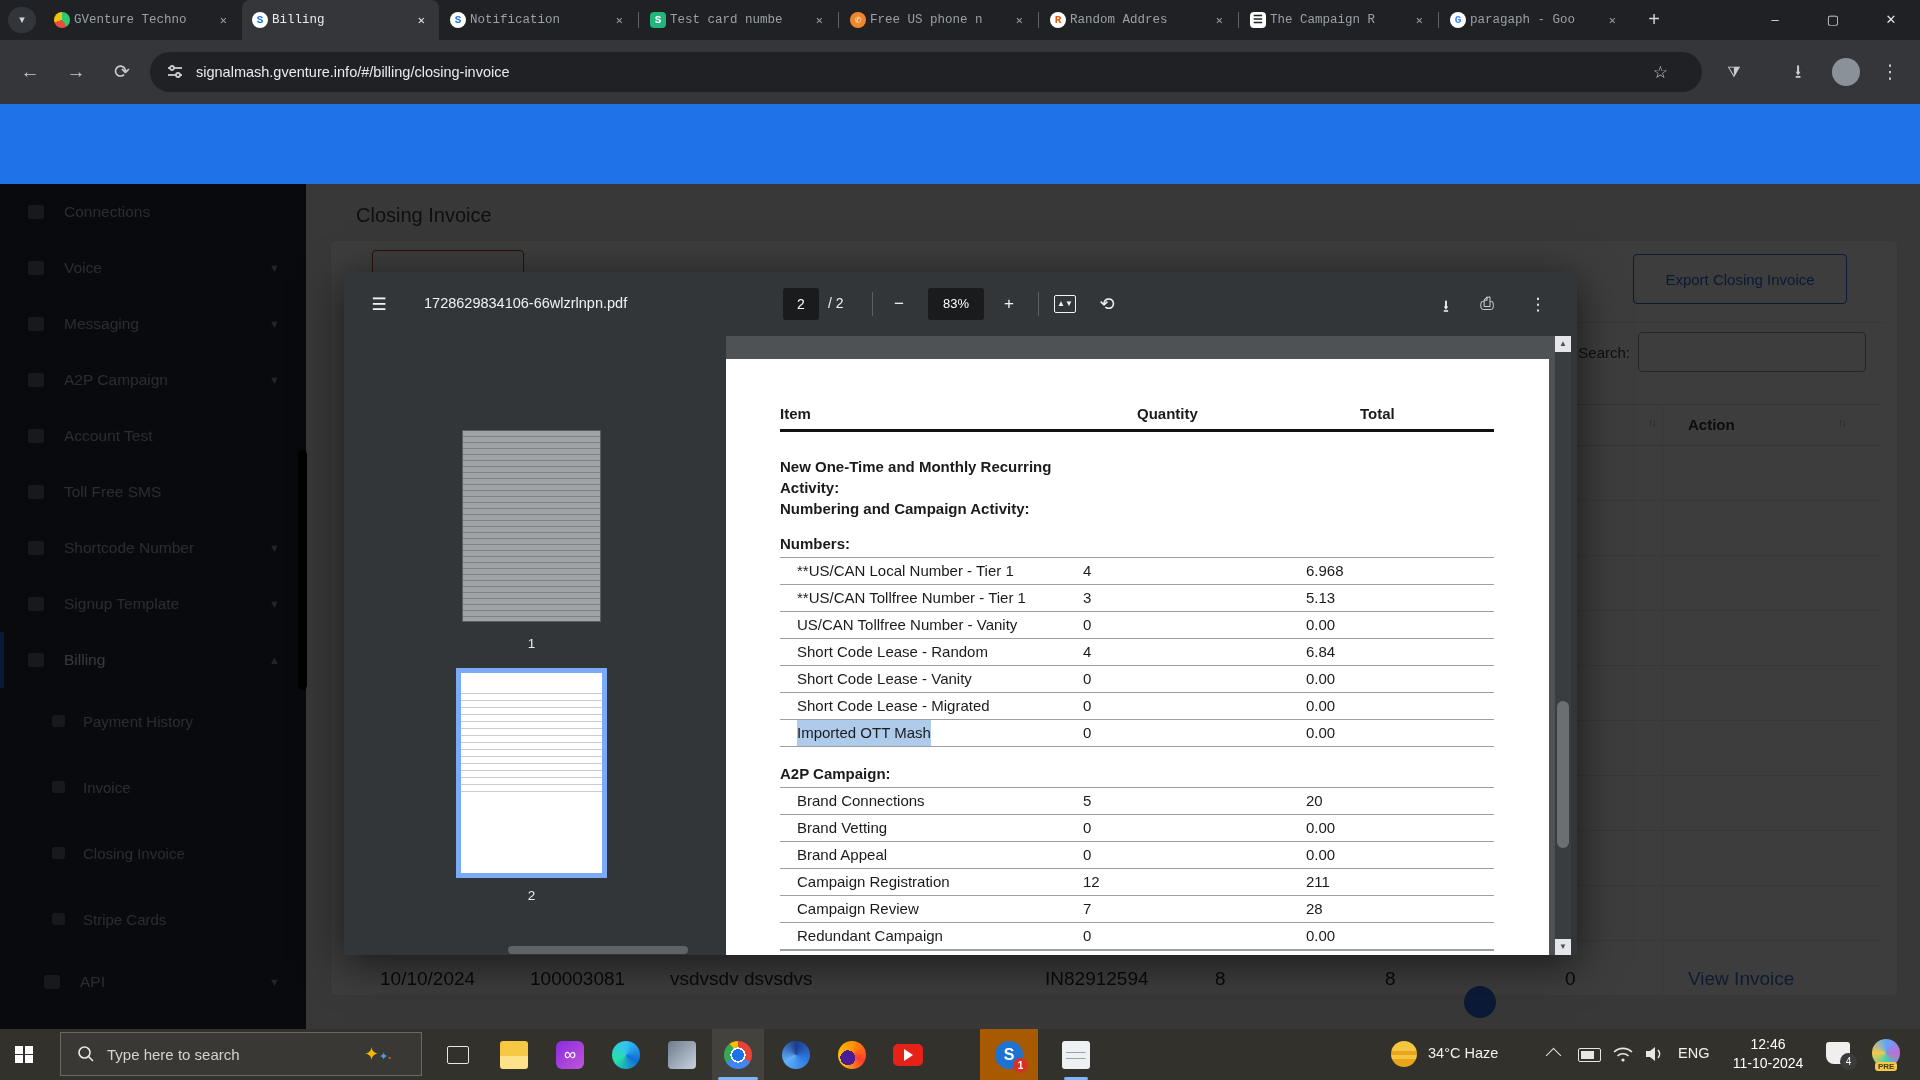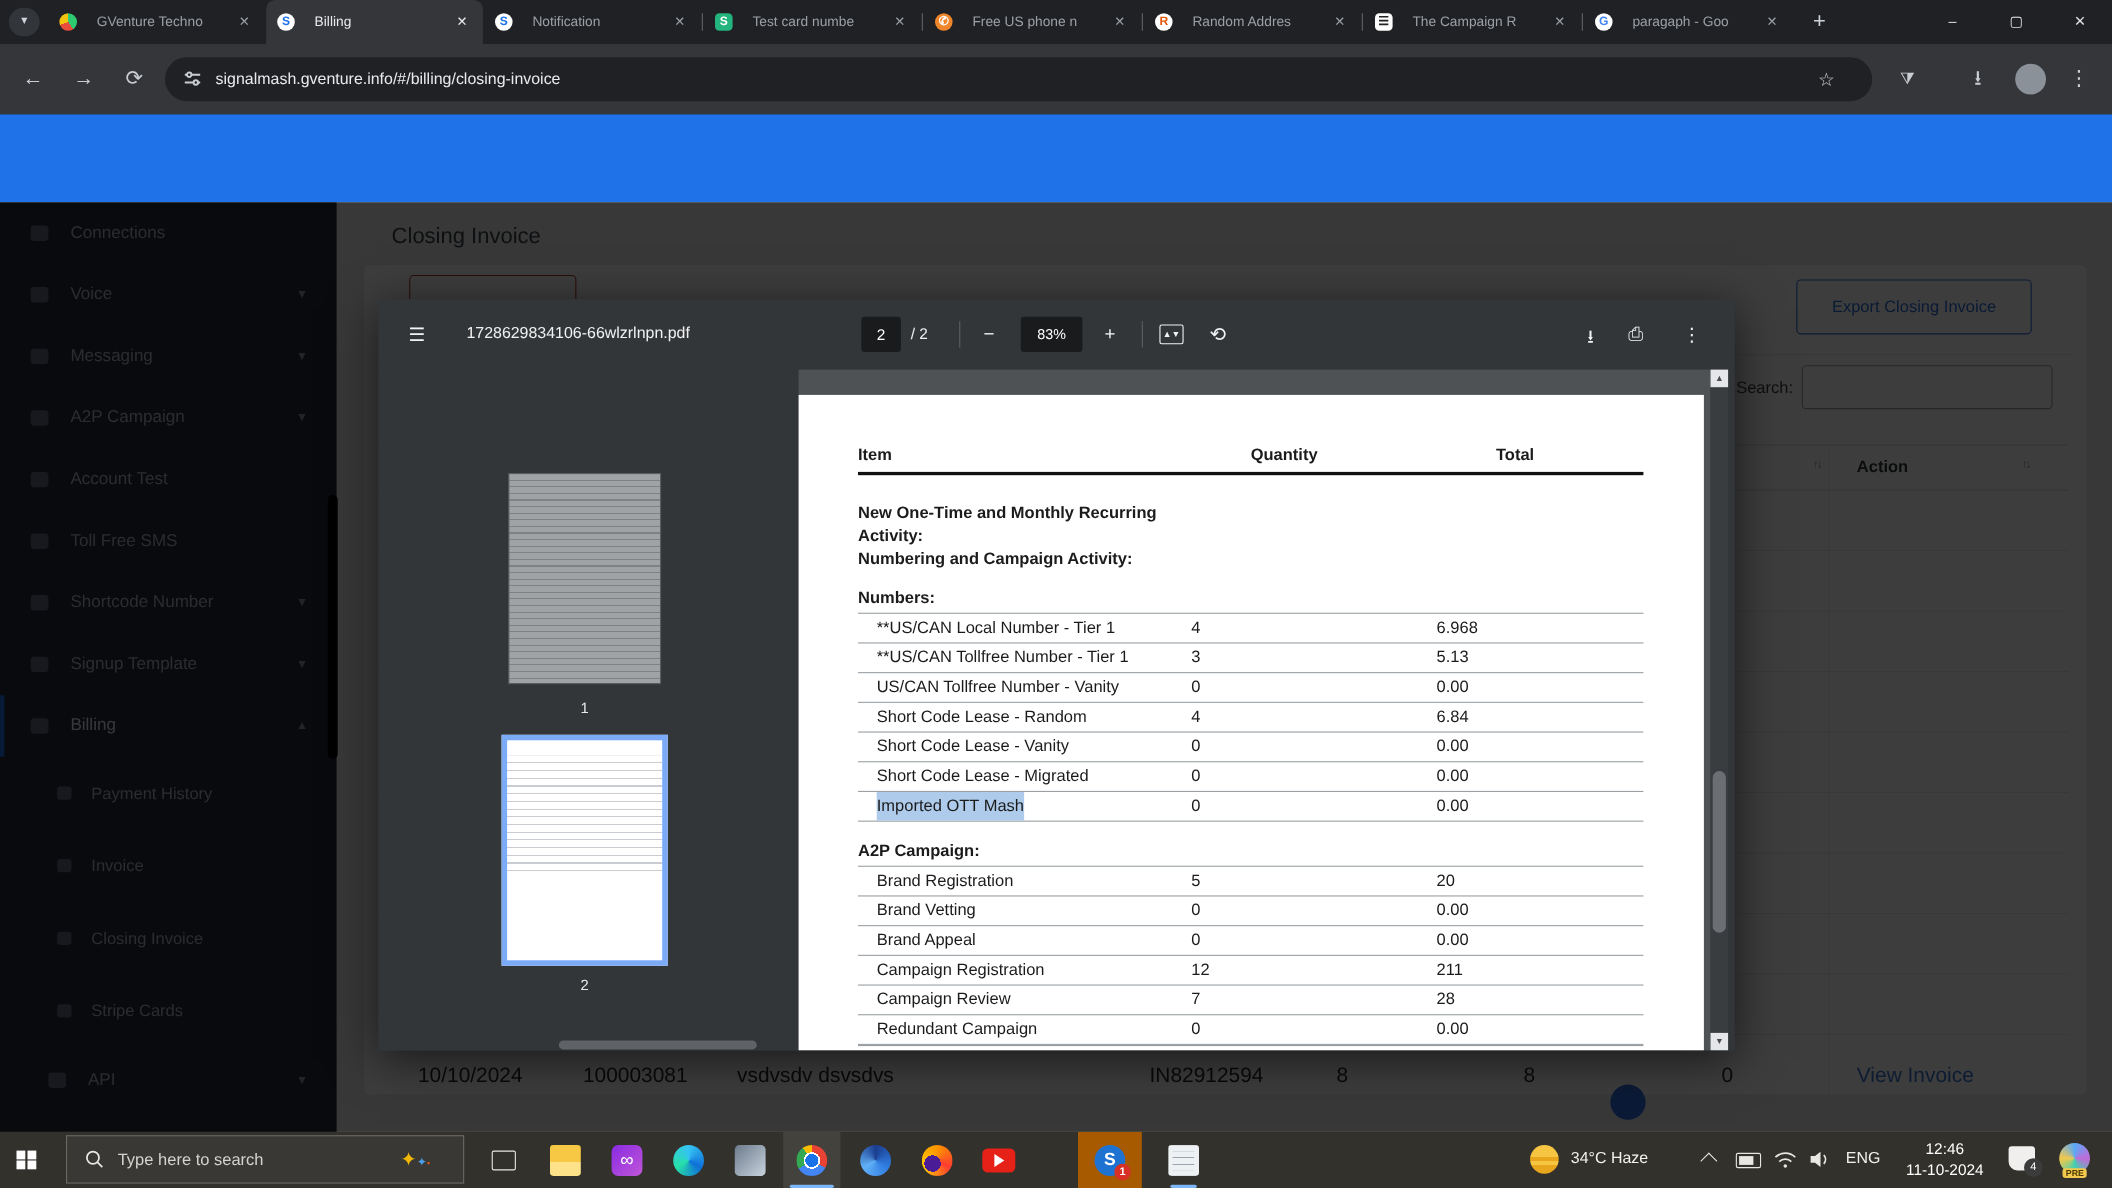--- a/index.html
+++ b/index.html
@@ -3,22 +3,22 @@
 <meta charset="utf-8">
 <style>
   html,body{margin:0;padding:0;background:#000;}
   #screen{position:relative;width:1920px;height:1080px;overflow:hidden;
           font-family:"Liberation Sans",sans-serif;background:#202124;}
   .abs{position:absolute;}
   
   .tabstrip{left:0;top:0;width:1920px;height:40px;background:#202124;}
   .tabsearch{left:8px;top:7px;width:28px;height:26px;border-radius:13px;background:#32353a;
              color:#cfd3d8;text-align:center;line-height:24px;font-size:11px;}
-  .tab{top:0;height:40px;width:197px;display:flex;align-items:center;gap:18px;
-       padding:0 10px;box-sizing:border-box;color:#9aa0a6;font-size:12.5px;}
+  .tab{top:0;height:40px;width:197px;display:flex;align-items:center;gap:4px;
+       padding:0 10px;box-sizing:border-box;color:#9aa0a6;font-size:12.5px;font-family:Liberation Mono, monospace;}
   .tab.active{background:#35363a;border-radius:8px 8px 0 0;color:#e8eaed;}
   .tab .title{flex:1;white-space:nowrap;overflow:hidden;}
   .tab .close{color:inherit;font-size:12px;padding:2px 4px;border-radius:50%;}
   .tabsep{top:12px;width:1px;height:16px;background:#5f6368;}
   .favicon{width:16px;height:16px;border-radius:4px;flex:none;display:flex;align-items:center;
            justify-content:center;font-size:11px;font-weight:bold;line-height:16px;}
   .newtab{top:6px;width:28px;height:28px;color:#cfd3d8;font-size:20px;text-align:center;line-height:26px;}
   .winbtn{top:0;width:46px;height:40px;color:#dfe1e4;font-size:13px;text-align:center;line-height:40px;}
   
   .toolbar{left:0;top:40px;width:1920px;height:64px;background:#35363a;}
@@ -421,21 +421,21 @@
               <span class="tt">0.00</span>
             </div>
             <div class="irow">
               <span class="it hl">Imported OTT Mash</span>
               <span class="qt">0</span>
               <span class="tt">0.00</span>
             </div>
 
             <div class="sect" style="margin-top:18px;height:22px;">A2P Campaign:</div>
             <div class="irow" style="border-top:1px solid #9aa0a3;">
-              <span class="it">Brand Registration</span>
+              <span class="it">Brand Connections</span>
               <span class="qt">5</span>
               <span class="tt">20</span>
             </div>
             <div class="irow">
               <span class="it">Brand Vetting</span>
               <span class="qt">0</span>
               <span class="tt">0.00</span>
             </div>
             <div class="irow">
               <span class="it">Brand Appeal</span>

